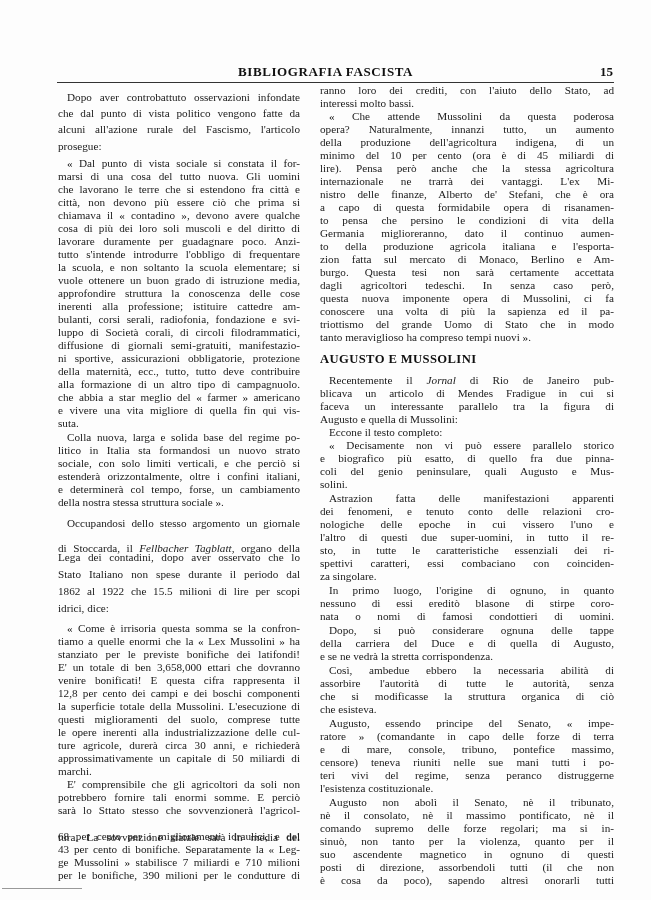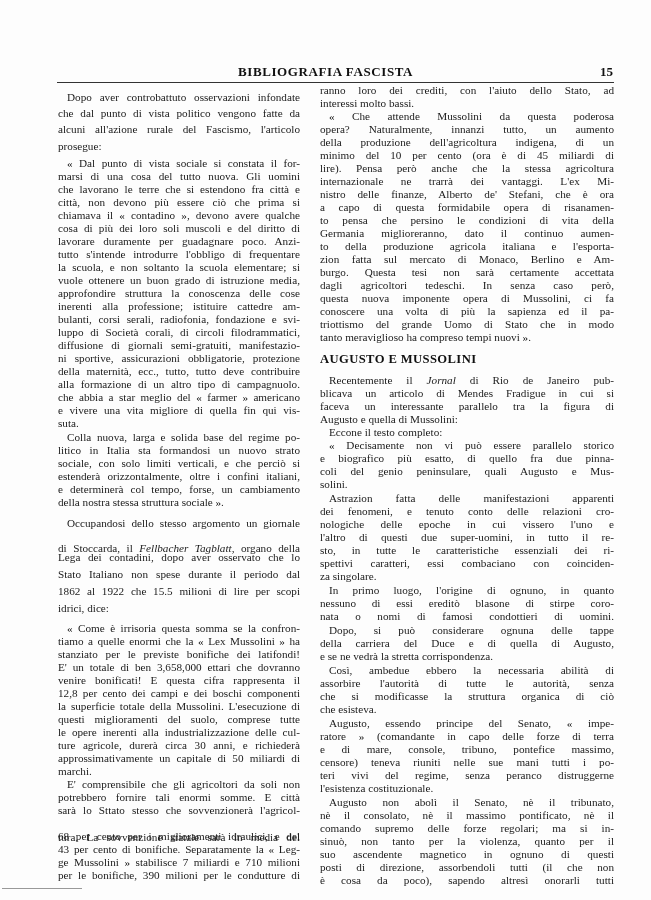--- a/index.html
+++ b/index.html
@@ -72,21 +72,21 @@
       <div class="line j" style="top: 667px; width: 242px;">E' un totale di ben 3,658,000 ettari che dovranno</div>
       <div class="line j" style="top: 680px; width: 242px;">venire bonificati! E questa cifra rappresenta il</div>
       <div class="line j" style="top: 693px; width: 242px;">12,8 per cento dei campi e dei boschi componenti</div>
       <div class="line j" style="top: 706px; width: 242px;">la superficie totale della Mussolini. L'esecuzione di</div>
       <div class="line j" style="top: 719px; width: 242px;">questi miglioramenti del suolo, comprese tutte</div>
       <div class="line j" style="top: 732px; width: 242px;">le opere inerenti alla industrializzazione delle cul-</div>
       <div class="line j" style="top: 745px; width: 242px;">ture agricole, durerà circa 30 anni, e richiederà</div>
       <div class="line j" style="top: 758px; width: 242px;">approssimativamente un capitale di 50 miliardi di</div>
       <div class="line" style="top: 771px; width: 242px;">marchi.</div>
       <div class="line j indent" style="top: 784px; width: 233px;">E' comprensibile che gli agricoltori da soli non</div>
-      <div class="line j" style="top: 797px; width: 242px;">potrebbero fornire tali enormi somme. E città</div>
+      <div class="line j" style="top: 797px; width: 242px;">potrebbero fornire tali enormi somme. E perciò</div>
       <div class="line j" style="top: 810px; width: 242px;">sarà lo Sttato stesso che sovvenzionerà l'agricol-</div>
       <div class="line j" style="top: 823px; width: 242px; margin-top: 14px;">tura. La sovvenzione statale sarà in media del</div>
       <div class="line j" style="top: 836px; width: 242px;">68 per cento per i miglioramenti idraulici, e del</div>
       <div class="line j" style="top: 849px; width: 242px;">43 per cento di bonifiche. Separatamente la « Leg-</div>
       <div class="line j" style="top: 862px; width: 242px;">ge Mussolini » stabilisce 7 miliardi e 710 milioni</div>
       <div class="line j" style="top: 875px; width: 242px;">per le bonifiche, 390 milioni per le condutture di</div>
     </div>
   <div class="col col-right" id="col-right" style="top: -6px;">
       <div class="line j" style="top: 90px; width: 294px;">ranno loro dei crediti, con l'aiuto dello Stato, ad</div>
       <div class="line" style="top: 103px; width: 294px;">interessi molto bassi.</div>

